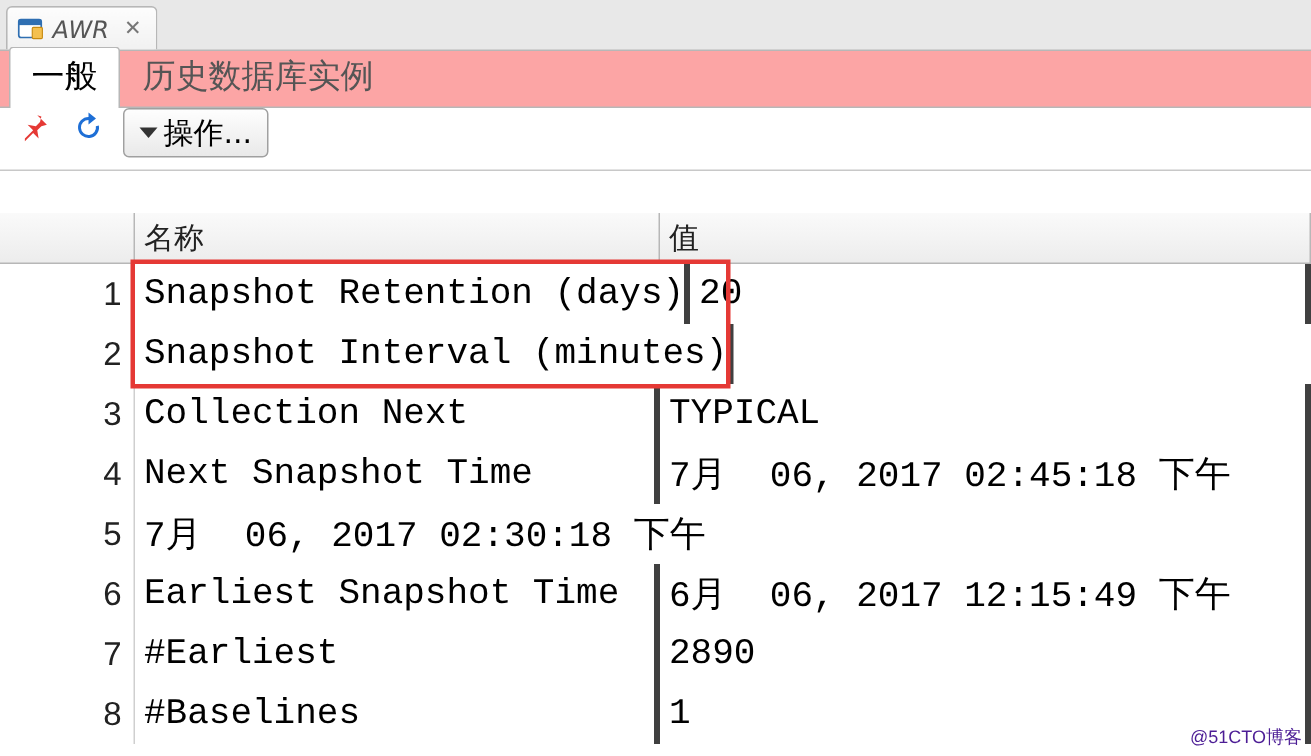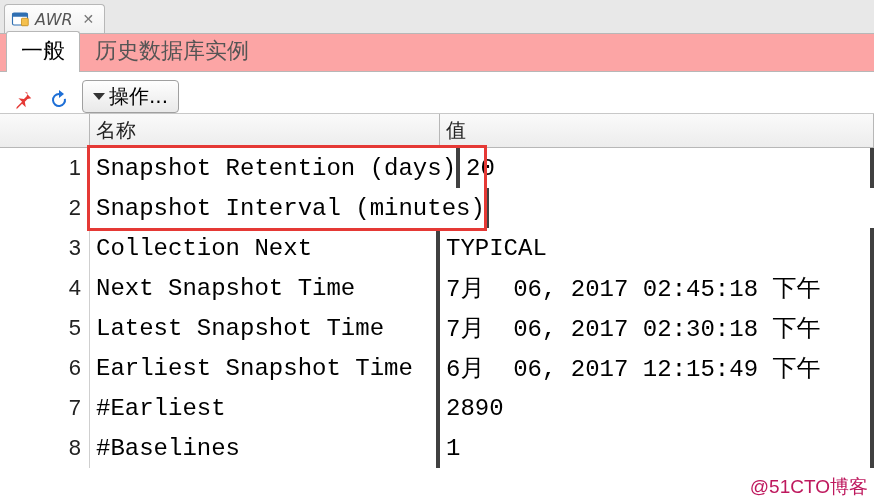--- a/index.html
+++ b/index.html
@@ -59,42 +59,42 @@
   .inner-tab.active {
     color: #000;
     border-color: #b7b7b7;
     border-radius: 3px 3px 0 0;
     background: #fff;
   }
 
   
   .toolbar {
     height: 42px;
-    display: flex; align-items: flex-end; gap: 10px;
+    display: flex; align-items: flex-start; gap: 10px;
     padding-left: 10px;
     border-bottom: 1px solid #c8c8c8;
   }
   .toolbar .icon { width: 26px; height: 26px; display:flex;align-items:center;justify-content:center; }
   .actions-btn {
     display: flex; align-items: center; gap: 4px;
     padding: 2px 10px;
     border: 1px solid #a0a0a0;
     border-radius: 4px;
     background: linear-gradient(#fefefe,#e9e9e9);
     font-size: 20px;
   }
   .caret-down {
     width: 0; height: 0;
     border-left: 6px solid transparent;
     border-right: 6px solid transparent;
     border-top: 7px solid #333;
   }
 
   
-  .table-wrap { width: 100%; }
+  .table-wrap { width: 100%; margin-top: 28px; }
   .thead-row, .tbody-row {
     display: flex; align-items: stretch;
     width: 100%;
   }
   .col-num   { flex: 0 0 90px; }
   .col-name  { flex: 0 0 350px; }
   .col-val   { flex: 1 1 auto; }
 
   .thead-row {
     height: 34px;
@@ -139,22 +139,22 @@
     position: absolute;
     border: 3px solid #e53935;
     pointer-events: none;
   }
 
   .content-rel { position: relative; }
 
   .watermark {
     position: absolute;
     right: 6px; bottom: 4px;
-    font-size: 19px;
-    color: #be185d;
+    font-size: 12px;
+    color: #4c1d95;
     font-family: Arial, sans-serif;
   }
 </style>
 </head>
 <body>
 
 <div class="tab-strip">
   <div class="tab">
     <span class="tab-icon">
       <svg viewBox="0 0 24 24">
@@ -212,21 +212,20 @@
           <div class="col-name">Collection Next</div>
           <div class="col-val">TYPICAL</div>
         </div>
         <div class="tbody-row">
           <div class="col-num">4</div>
           <div class="col-name">Next Snapshot Time</div>
           <div class="col-val">7月  06, 2017 02:45:18 下午</div>
         </div>
         <div class="tbody-row">
           <div class="col-num">5</div>
-          <div class="col-name">Latest Snapshot Time</div>
           <div class="col-val">7月  06, 2017 02:30:18 下午</div>
         </div>
         <div class="tbody-row">
           <div class="col-num">6</div>
           <div class="col-name">Earliest Snapshot Time</div>
           <div class="col-val">6月  06, 2017 12:15:49 下午</div>
         </div>
         <div class="tbody-row">
           <div class="col-num">7</div>
           <div class="col-name">#Earliest</div>

